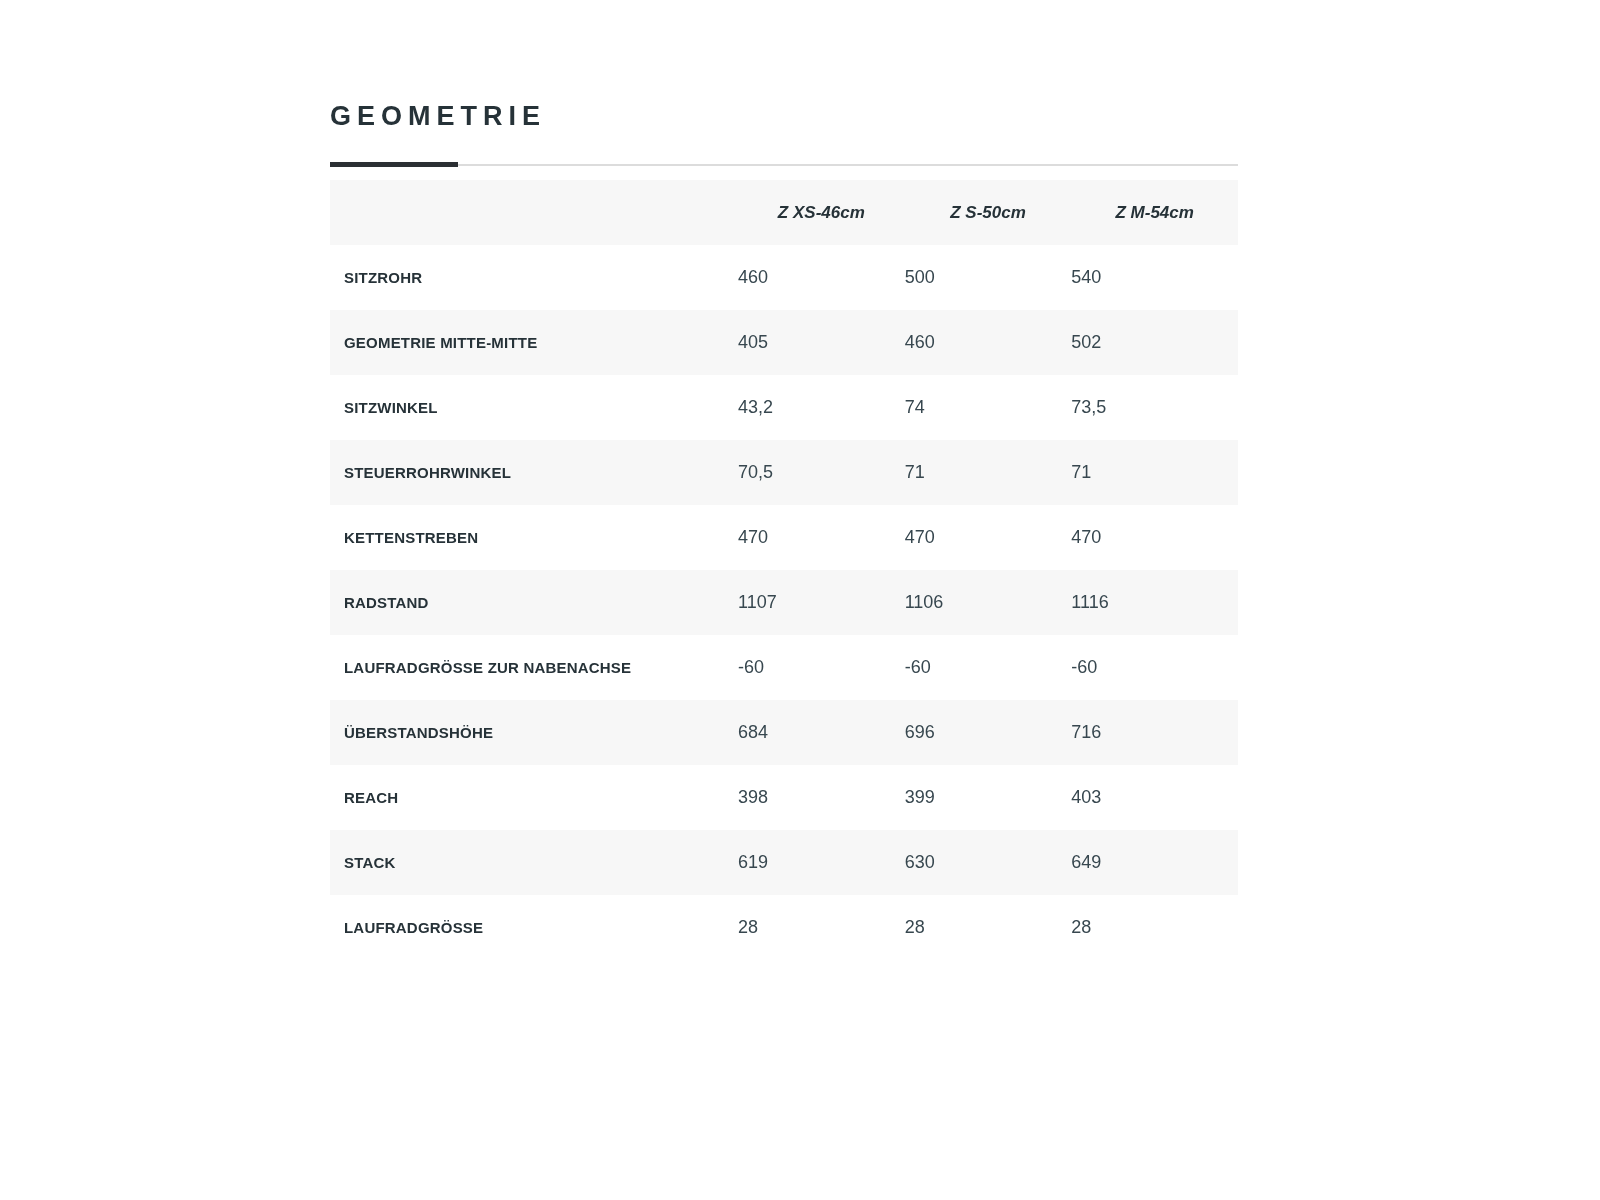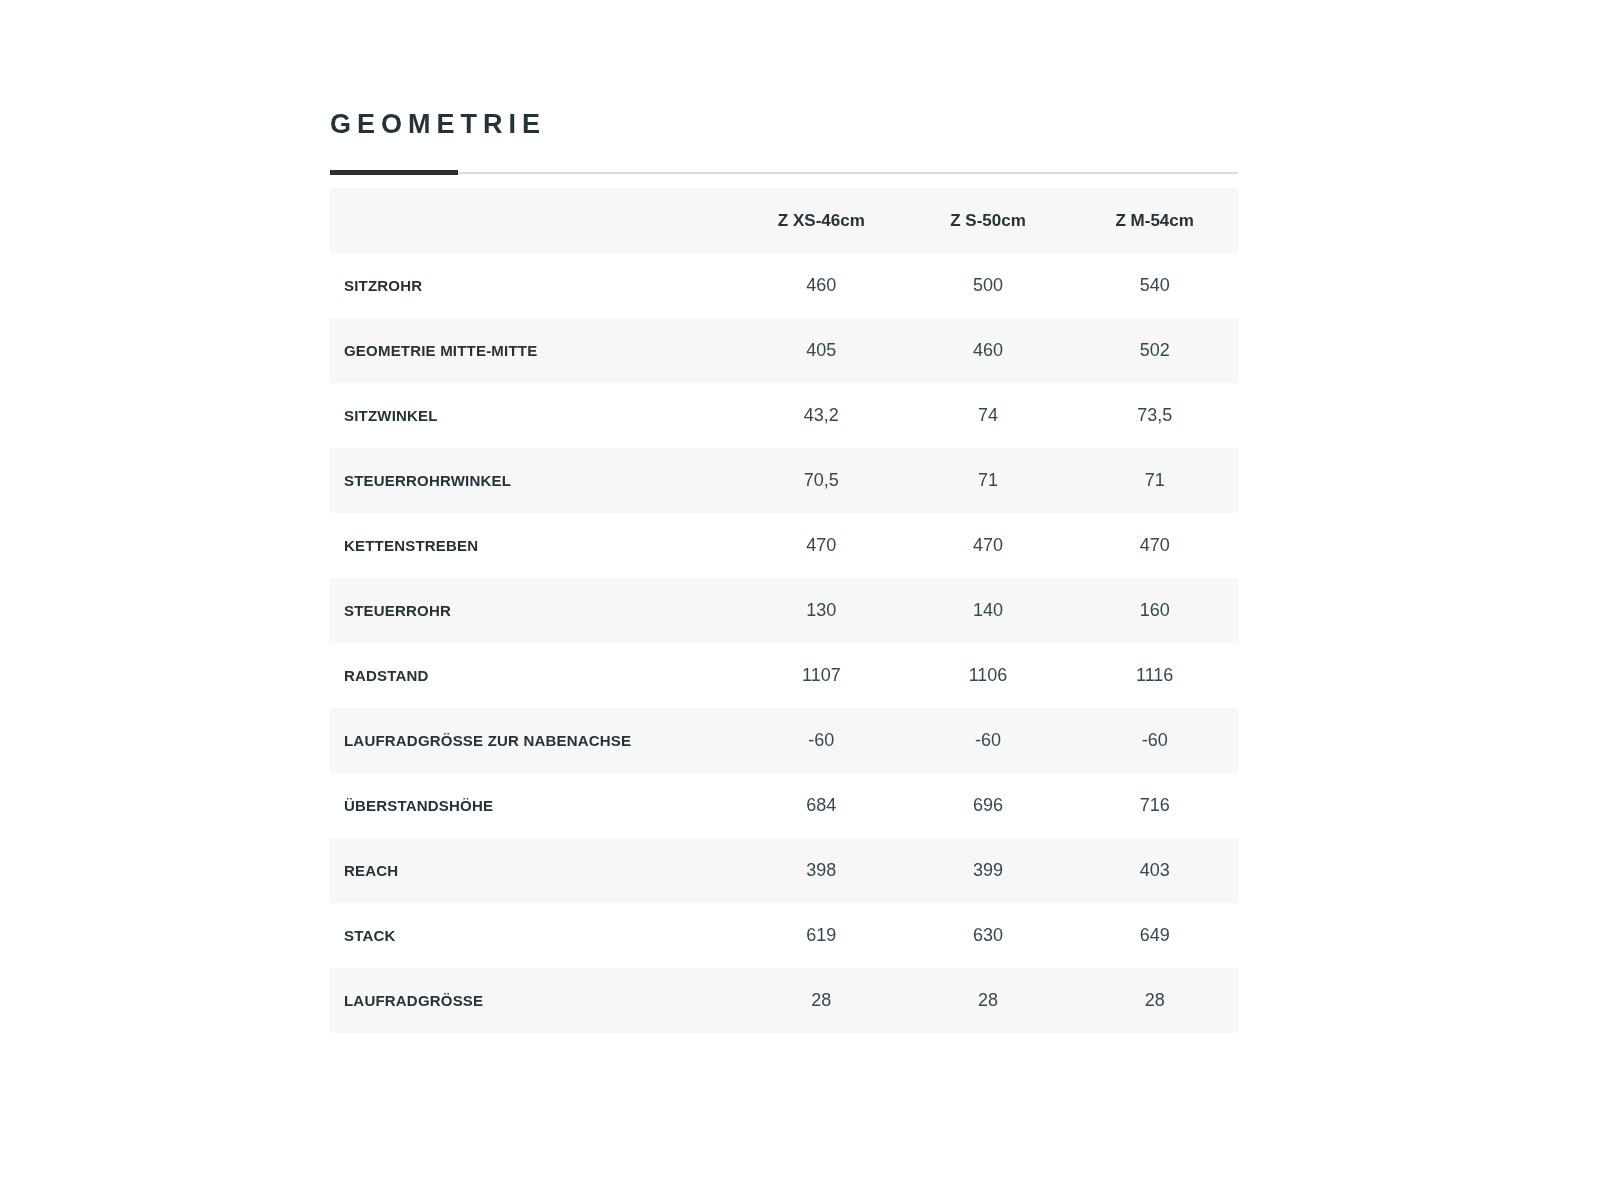--- a/index.html
+++ b/index.html
@@ -6,48 +6,47 @@
     --text:#263238;
     --value-text:#37474f;
     --row-alt:#f7f7f7;
     --divider:#dcdcdc;
     --divider-accent:#2b2f33;
     --bg:#ffffff;
   }
   *{box-sizing:border-box;margin:0;padding:0;}
   html,body{width:1600px;height:1200px;background:var(--bg);
     font-family:"Liberation Sans", sans-serif;}
-  .section{position:absolute;left:330px;top:108px;width:908px;}
+  .section{position:absolute;left:330px;top:100px;width:908px;}
   .section-title{
     font-size:27px;font-weight:700;letter-spacing:6px;color:var(--text);
     line-height:1.2;
   }
   .title-underline{position:relative;margin-top:30px;height:5px;}
   .title-underline .line{position:absolute;left:0;right:0;top:2px;height:2px;background:var(--divider);}
   .title-underline .accent{position:absolute;left:0;top:0;width:128px;height:5px;background:var(--divider-accent);}
   .geo-table{margin-top:13px;width:100%;}
   .row{
     display:grid;
     grid-template-columns:408px 1fr 1fr 1fr;
     align-items:center;
     height:65px;
   }
-  .header-row{background:var(--row-alt);height:65px;}
+  .header-row{background:var(--row-alt);height:65px;font-style:italic;}
   .tbody .row:nth-child(even){background:var(--row-alt);}
   .row-label{
     padding-left:14px;
     font-size:15px;font-weight:700;color:var(--text);
     letter-spacing:0.2px;
   }
   .col-header{
     text-align:center;
     font-size:17px;font-weight:700;color:var(--text);
   }
   .cell-value{
-    text-align:center;
     font-size:18px;font-weight:400;color:var(--value-text);
   }
 </style>
 </head>
 <body>
 
 <div class="section">
   <h2 class="section-title">GEOMETRIE</h2>
   <div class="title-underline">
     <div class="line"></div>
@@ -91,26 +90,20 @@
     <div class="cell-value">71</div>
   </div>
 
   <div class="row">
     <div class="row-label">KETTENSTREBEN</div>
     <div class="cell-value">470</div>
     <div class="cell-value">470</div>
     <div class="cell-value">470</div>
   </div>
 
-  <div class="row">
-    <div class="row-label">STEUERROHR</div>
-    <div class="cell-value">130</div>
-    <div class="cell-value">140</div>
-    <div class="cell-value">160</div>
-  </div>
 
   <div class="row">
     <div class="row-label">RADSTAND</div>
     <div class="cell-value">1107</div>
     <div class="cell-value">1106</div>
     <div class="cell-value">1116</div>
   </div>
 
   <div class="row">
     <div class="row-label">LAUFRADGRÖSSE ZUR NABENACHSE</div>

